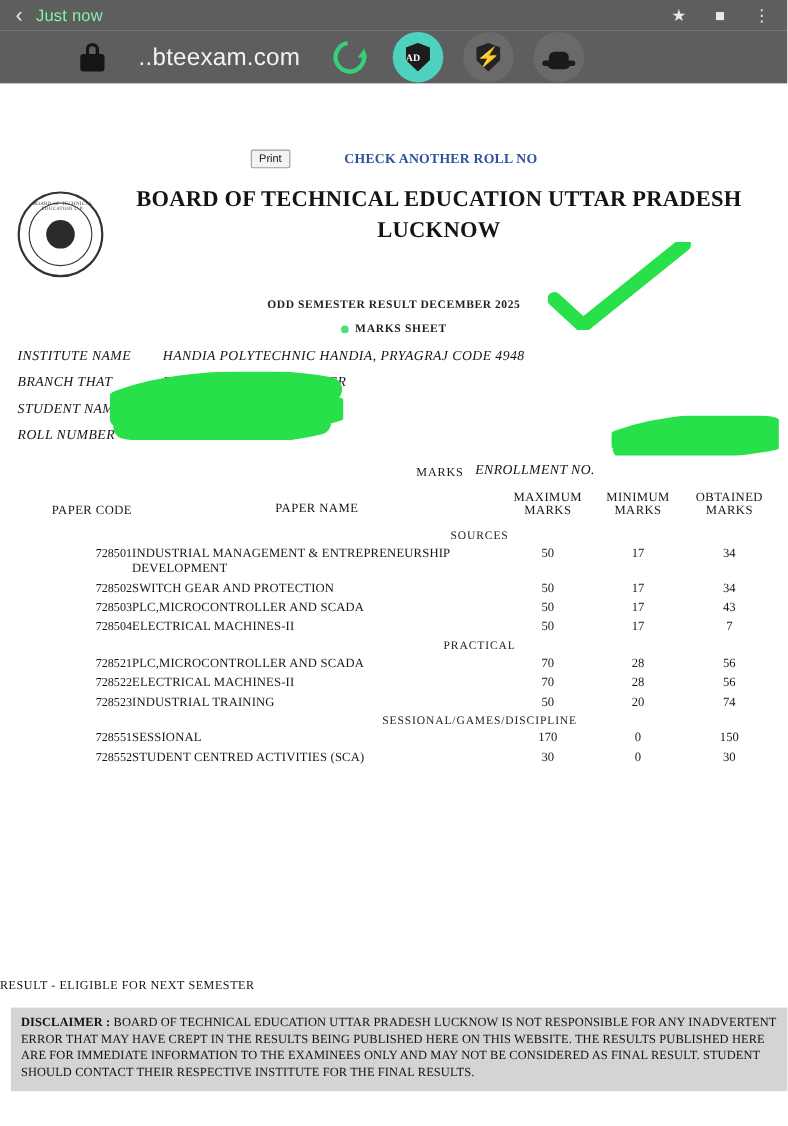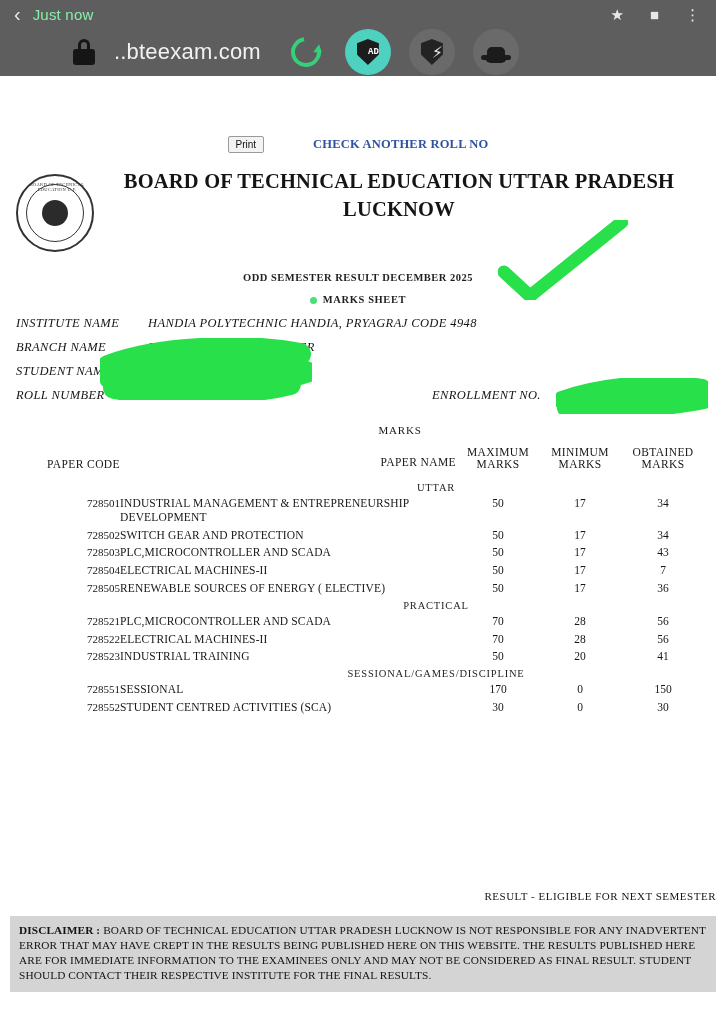--- a/index.html
+++ b/index.html
@@ -51,21 +51,21 @@
     position: absolute; bottom: 0; left: 0; width: 22px; height: 16px;
     background: #151515; border-radius: 3px;
   }
   .lock-shackle {
     position: absolute; top: 0; left: 5px; width: 12px; height: 12px;
     border: 3px solid #151515; border-bottom: none;
     border-radius: 7px 7px 0 0;
   }
   .tb-url {
     color: #f2f2f2; font-size: 22px; letter-spacing: .2px;
-    margin-left: 8px; white-space: nowrap;
+    margin-left: 20px; white-space: nowrap;
   }
   .tb-reload {
     width: 42px; height: 42px; margin-left: 24px;
     display: flex; align-items: center; justify-content: center;
   }
   .reload-ring {
     width: 30px; height: 30px; border-radius: 50%;
     border: 4px solid #33d17a; border-top-color: transparent;
     transform: rotate(36deg);
     position: relative;
@@ -78,23 +78,23 @@
   }
   .tb-icons { display: flex; align-items: center; gap: 18px; margin-left: 18px; }
   .tb-badge {
     width: 46px; height: 46px; border-radius: 50%;
     background: #6a6a6a; display: flex; align-items: center; justify-content: center;
   }
   .tb-badge.teal { background: #4fd1c0; }
   .shield {
     width: 22px; height: 26px; background: #1c1c1c;
     clip-path: polygon(50% 0, 100% 16%, 100% 60%, 50% 100%, 0 60%, 0 16%);
-    display: flex; align-items: center; justify-content: flex-end;
+    display: flex; align-items: center; justify-content: flex-start;
     color: #fff; font-size: 9px; font-weight: 700;
-    font-family: Liberation Mono, monospace;
+    font-family: Liberation Serif, serif;
   }
   .shield.dark { background: #232323; }
   .bolt { color: #e9e9e9; font-size: 18px; }
   .hat { position: relative; width: 30px; height: 22px; }
   .hat-brim {
     position: absolute; bottom: 3px; left: 0; width: 30px; height: 5px;
     background: #1b1b1b; border-radius: 3px;
   }
   .hat-top {
     position: absolute; bottom: 7px; left: 6px; width: 18px; height: 9px;
@@ -172,55 +172,55 @@
     background: #49e07a; margin-right: 6px; vertical-align: middle;
   }
 
   .info-block { position: absolute; top: 240px; left: 16px; width: 690px; font-style: italic; }
   .info-row {
     position: relative; height: 24px;
     font-size: 12.5px; letter-spacing: .4px; color: #141414;
   }
   .info-label { position: absolute; left: 0; font-weight: normal; }
   .info-value { position: absolute; left: 132px; }
-  .info-label-r { position: absolute; left: 416px; }
+  .info-label-r { position: absolute; left: 416px; margin-top: 32px; }
 
   .marks-head {
     position: absolute; top: 348px; left: 0; width: 716px;
     text-align: center; font-size: 11px; letter-spacing: .8px; color: #1b1b1b;
     padding-left: 84px;
   }
 
   table.marks {
     position: absolute; top: 368px; left: 16px;
     width: 690px; border-collapse: collapse;
     font-size: 11.5px; color: #171717;
   }
   table.marks th {
     font-weight: normal; letter-spacing: .4px;
     padding: 2px 0 10px 0; vertical-align: bottom;
     font-size: 11.5px;
     margin-top: 48px;
   }
-  table.marks th.lft { text-align: right; }
+  table.marks th.lft { text-align: center; }
   table.marks td { padding: 2px 0; vertical-align: top; }
   .c-code { width: 104px; text-align: right; font-size: 11px; }
   .c-name { width: 336px; text-align: left; letter-spacing: .15px; line-height: 1.2; }
   .c-max  { width: 84px; text-align: center; }
   .c-min  { width: 80px; text-align: center; }
   .c-obt  { width: 86px; text-align: center; }
   .section-row td {
     text-align: center; padding: 7px 0 5px 0;
     font-size: 10.5px; letter-spacing: .8px; color: #1f1f1f;
   }
   .section-row td.sec { padding-left: 150px; }
 
   .result-line {
     position: absolute; top: 814px; left: 0; width: 716px;
-    text-align: right; font-size: 11px; letter-spacing: .5px; color: #161616;
+    text-align: left; font-size: 11px; letter-spacing: .5px; color: #161616;
   }
 
   .disclaimer {
     position: absolute; top: 840px; left: 10px; width: 718px;
     background: #d4d4d4; color: #131313;
     padding: 7px 9px 9px 9px;
     font-size: 11.3px; line-height: 1.32; letter-spacing: .1px;
   }
   .disclaimer b { font-weight: bold; }
 
@@ -304,21 +304,21 @@
     <div class="marks-sheet">
       <span class="dot"></span><span>MARKS SHEET</span>
     </div>
 
     <div class="info-block">
       <div class="info-row">
         <span class="info-label">INSTITUTE NAME</span>
         <span class="info-value">HANDIA POLYTECHNIC HANDIA, PRYAGRAJ  CODE 4948</span>
       </div>
       <div class="info-row">
-        <span class="info-label">BRANCH NAME</span>
+        <span class="info-label">BRANCH THAT</span>
         <span class="info-value">ENGINEERING) 05 SEMSTER</span>
       </div>
       <div class="info-row">
         <span class="info-label">STUDENT NAME</span>
         <span class="info-value"></span>
       </div>
       <div class="info-row">
         <span class="info-label">ROLL NUMBER</span>
         <span class="info-value"></span>
         <span class="info-label-r">ENROLLMENT NO.</span>
@@ -333,21 +333,21 @@
           <th class="c-code">PAPER CODE</th>
           <th class="c-name lft">PAPER NAME</th>
           <th class="c-max">MAXIMUM MARKS</th>
           <th class="c-min">MINIMUM MARKS</th>
           <th class="c-obt">OBTAINED MARKS</th>
         </tr>
       </thead>
       <tbody>
 
         <tr class="section-row">
-          <td colspan="5" class="sec">UTTAR</td>
+          <td colspan="5" class="sec">SOURCES</td>
         </tr>
         <tr>
           <td class="c-code">728501</td>
           <td class="c-name">INDUSTRIAL MANAGEMENT &amp; ENTREPRENEURSHIP DEVELOPMENT</td>
           <td class="c-max">50</td>
           <td class="c-min">17</td>
           <td class="c-obt">34</td>
         </tr>
         <tr>
           <td class="c-code">728502</td>
@@ -363,27 +363,20 @@
           <td class="c-min">17</td>
           <td class="c-obt">43</td>
         </tr>
         <tr>
           <td class="c-code">728504</td>
           <td class="c-name">ELECTRICAL MACHINES-II</td>
           <td class="c-max">50</td>
           <td class="c-min">17</td>
           <td class="c-obt">7</td>
         </tr>
-        <tr>
-          <td class="c-code">728505</td>
-          <td class="c-name">RENEWABLE SOURCES OF ENERGY ( ELECTIVE)</td>
-          <td class="c-max">50</td>
-          <td class="c-min">17</td>
-          <td class="c-obt">36</td>
-        </tr>
 
         <tr class="section-row">
           <td colspan="5" class="sec">PRACTICAL</td>
         </tr>
         <tr>
           <td class="c-code">728521</td>
           <td class="c-name">PLC,MICROCONTROLLER AND SCADA</td>
           <td class="c-max">70</td>
           <td class="c-min">28</td>
           <td class="c-obt">56</td>
@@ -393,21 +386,21 @@
           <td class="c-name">ELECTRICAL MACHINES-II</td>
           <td class="c-max">70</td>
           <td class="c-min">28</td>
           <td class="c-obt">56</td>
         </tr>
         <tr>
           <td class="c-code">728523</td>
           <td class="c-name">INDUSTRIAL TRAINING</td>
           <td class="c-max">50</td>
           <td class="c-min">20</td>
-          <td class="c-obt">41</td>
+          <td class="c-obt">74</td>
         </tr>
 
         <tr class="section-row">
           <td colspan="5" class="sec">SESSIONAL/GAMES/DISCIPLINE</td>
         </tr>
         <tr>
           <td class="c-code">728551</td>
           <td class="c-name">SESSIONAL</td>
           <td class="c-max">170</td>
           <td class="c-min">0</td>

